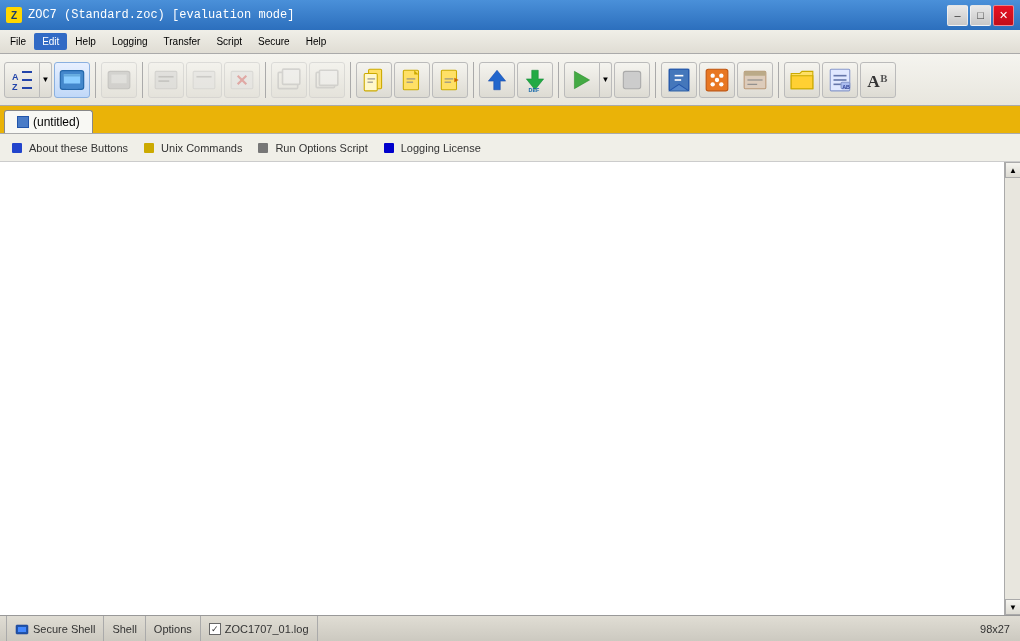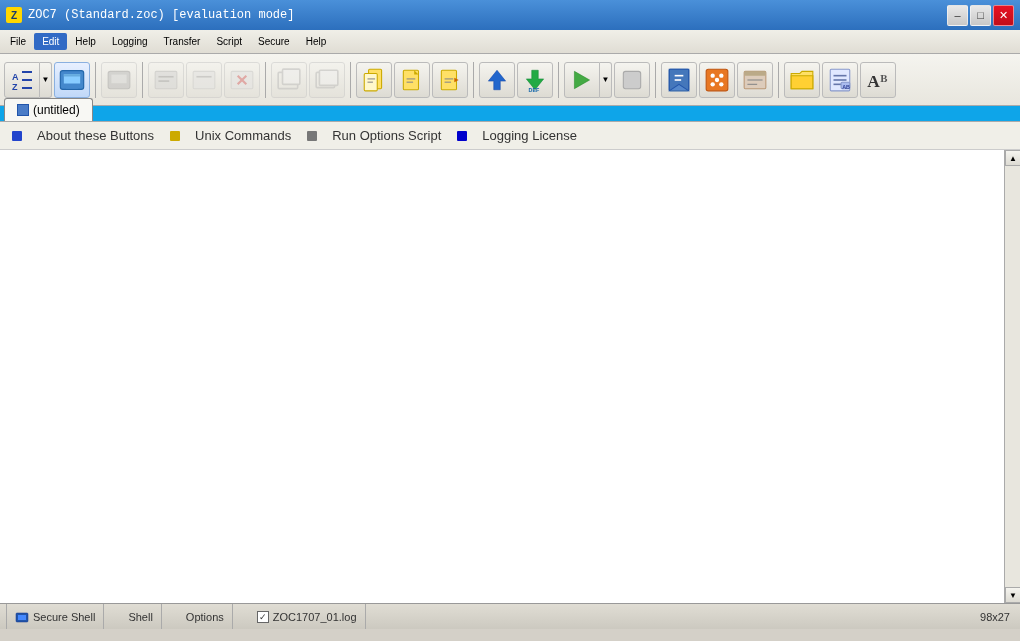--- a/index.html
+++ b/index.html
@@ -151,22 +151,22 @@
       border-radius: 3px 0 0 3px;
       cursor: pointer;
       display: flex;
       align-items: center;
       justify-content: center;
       font-size: 18px;
     }
 
     
     #tab-bar {
-      background: #0ea5e9;
-      height: 16px;
+      background: #eab308;
+      height: 28px;
       display: flex;
       align-items: flex-end;
       padding: 0 4px;
       border-bottom: 1px solid #aaa;
     }
     .tab {
       background: linear-gradient(to bottom, #f0efe8 0%, #e4e2da 100%);
       border: 1px solid #aaa;
       border-bottom: none;
       padding: 4px 12px;
@@ -194,23 +194,23 @@
       height: 28px;
       display: flex;
       align-items: center;
       padding: 0 6px;
       border-bottom: 1px solid #ccc;
       gap: 4px;
     }
     .quick-btn {
       display: flex;
       align-items: center;
-      gap: 15px;
+      gap: 7px;
       padding: 2px 6px;
-      font-size: 13px;
+      font-size: 11px;
       cursor: pointer;
       color: #333;
     }
     .btn-indicator {
       width: 10px;
       height: 10px;
       border-radius: 1px;
     }
     .btn-blue { background: #2244cc; }
     .btn-yellow { background: #ccaa00; }
@@ -245,21 +245,21 @@
     }
 
     
     #status-bar {
       background: linear-gradient(to bottom, #e0ddd4 0%, #ccc9c0 100%);
       height: 26px;
       display: flex;
       align-items: center;
       padding: 0 6px;
       border-top: 1px solid #999;
-      gap: 16px;
+      gap: 0;
     }
     .status-item {
       display: flex;
       align-items: center;
       gap: 4px;
       padding: 0 8px;
       font-size: 11px;
       color: #333;
       border-right: 1px solid #aaa;
       height: 100%;

